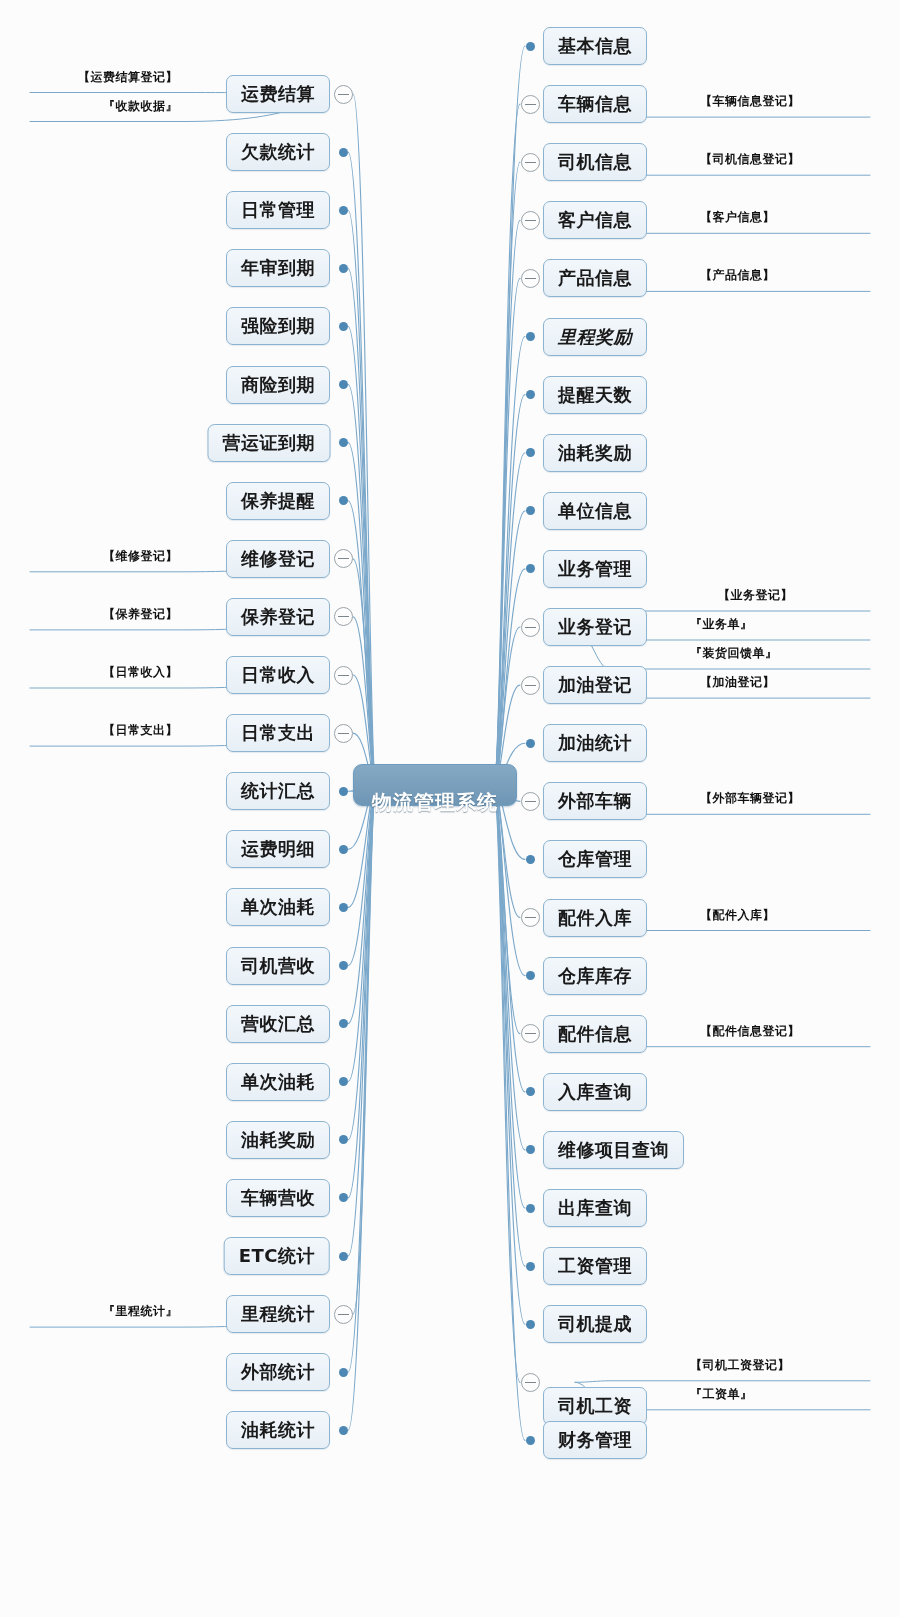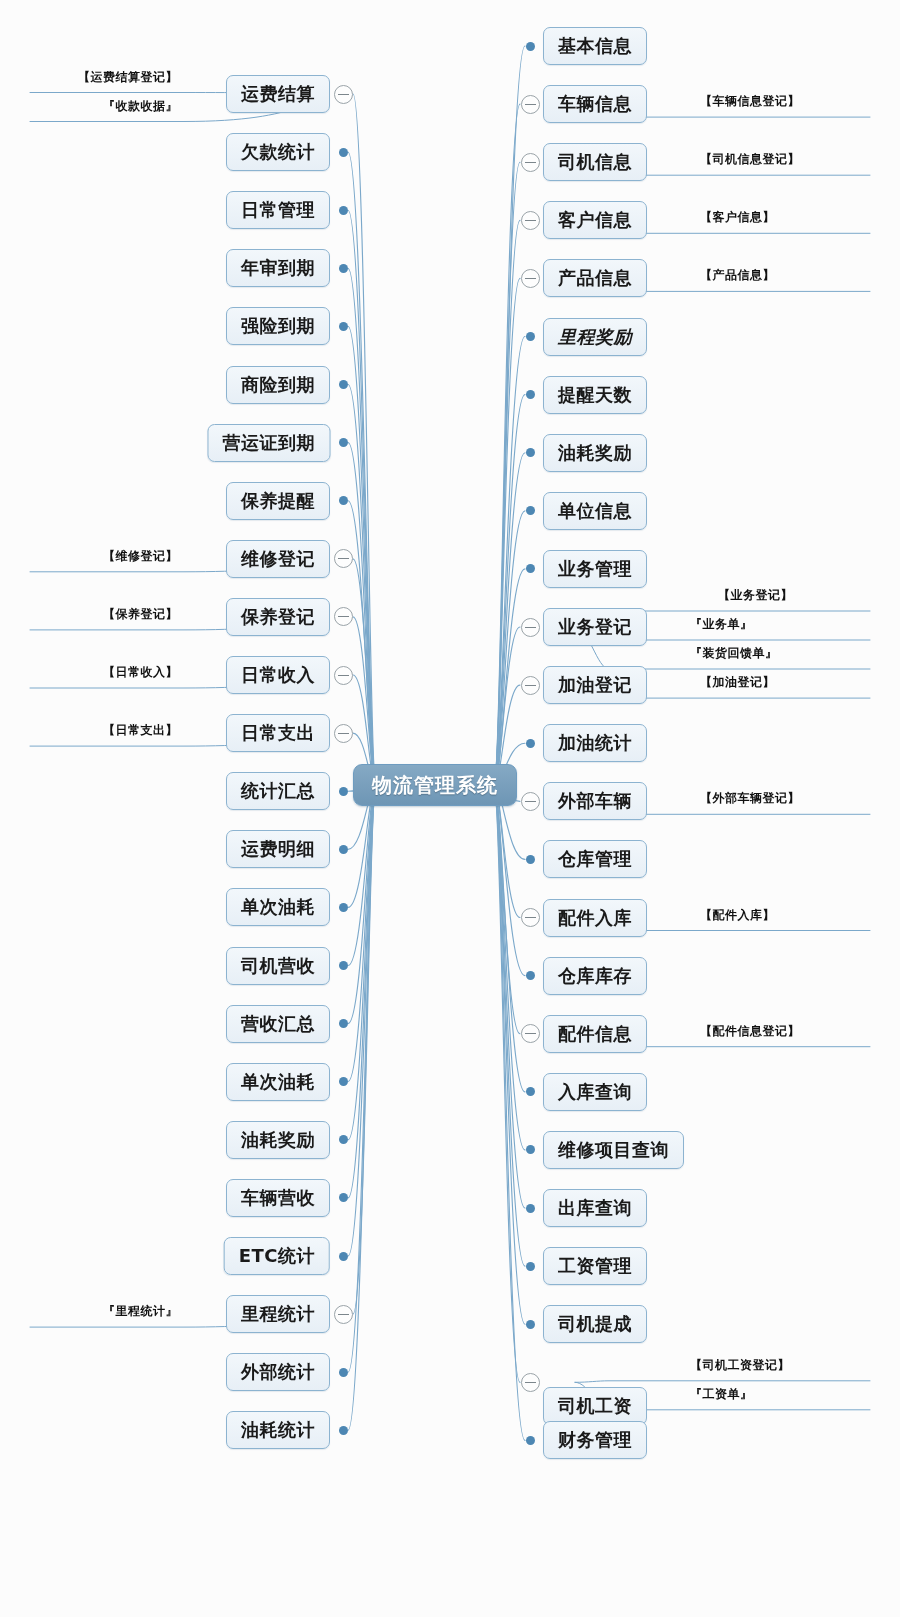--- a/index.html
+++ b/index.html
@@ -42,21 +42,21 @@
   }
   .node.left{ transform:translateX(-100%); }   
   .node.right{ }                               
 
   
   #root-node{
     position:absolute;
     box-sizing:border-box;
     height:42px;
     line-height:40px;
-    padding:0 18px;
+    padding:17px 18px;
     border:1px solid #6e9cc0;
     border-radius:9px;
     background:linear-gradient(180deg,#85a9c4 0%,#6e96b5 100%);
     color:#ffffff;
     font-size:20px;
     font-weight:700;
     letter-spacing:1px;
     white-space:nowrap;
     text-align:center;
     text-shadow:0 1px 1px rgba(60,85,105,.55);

